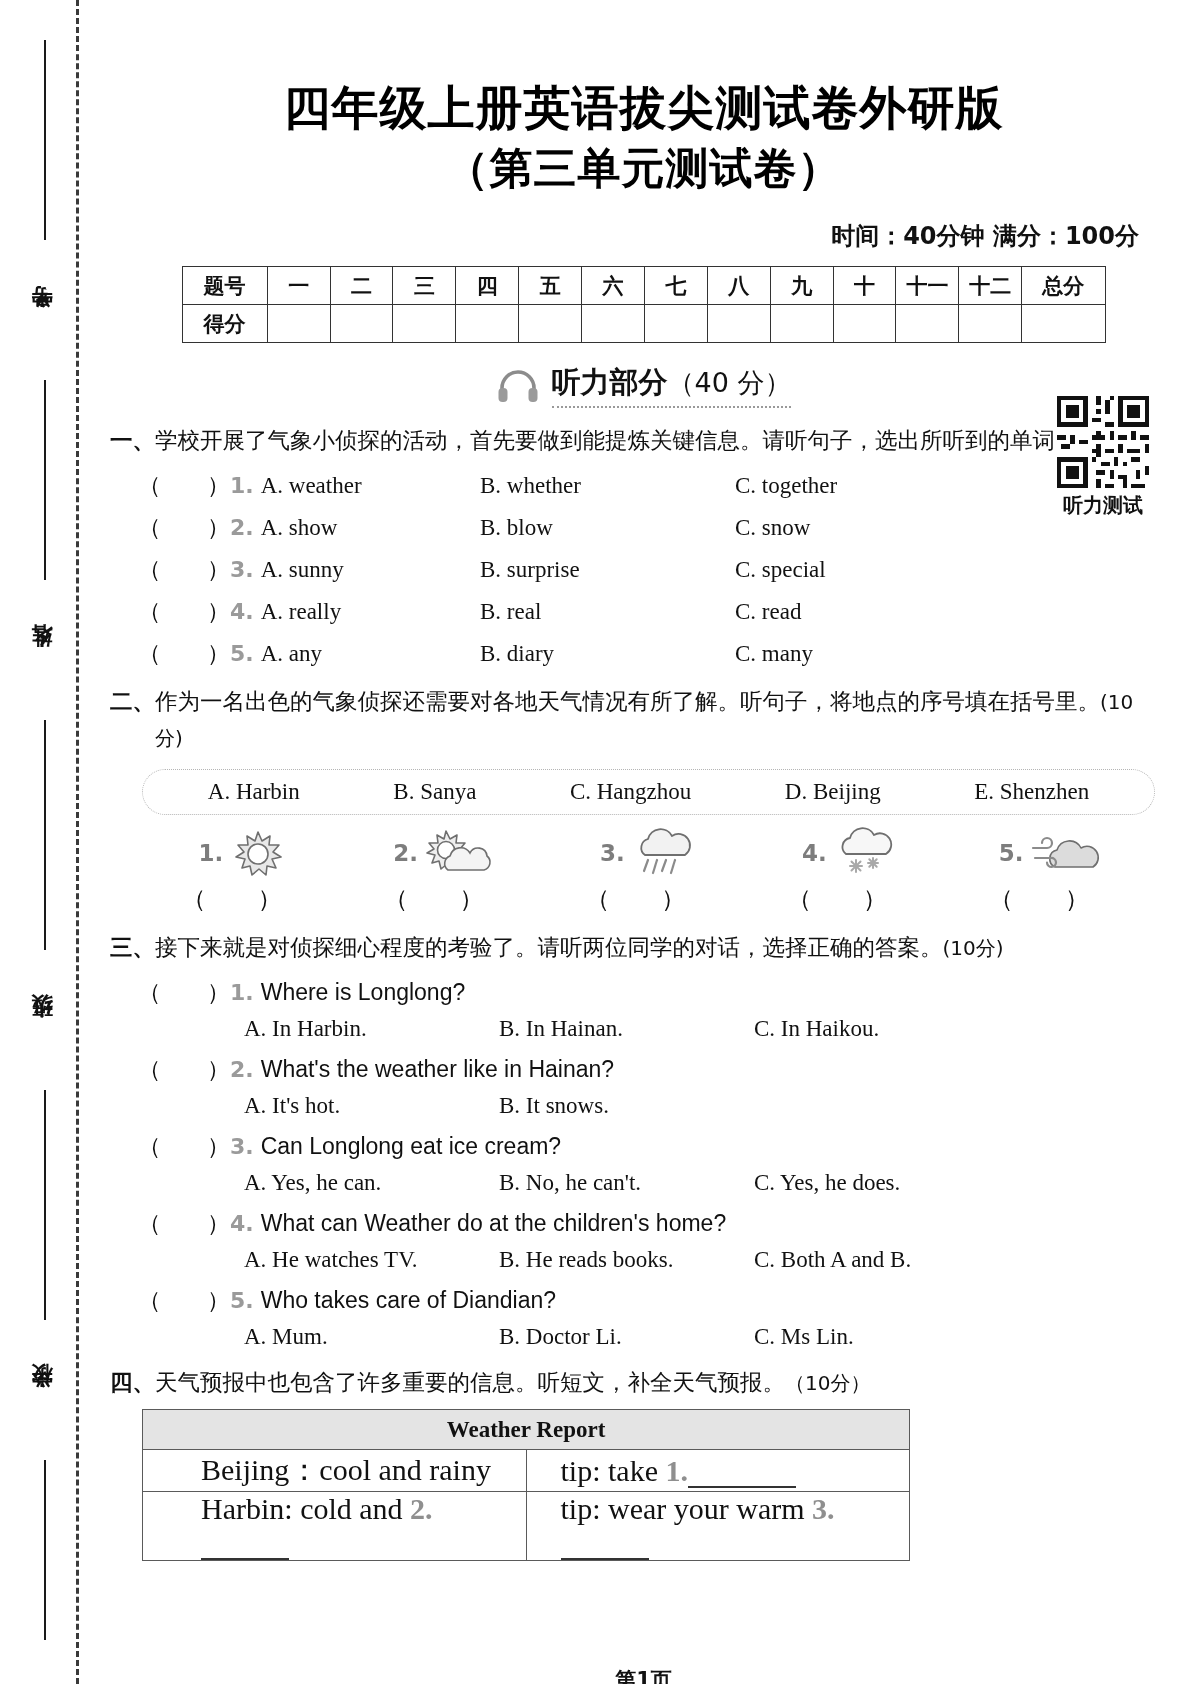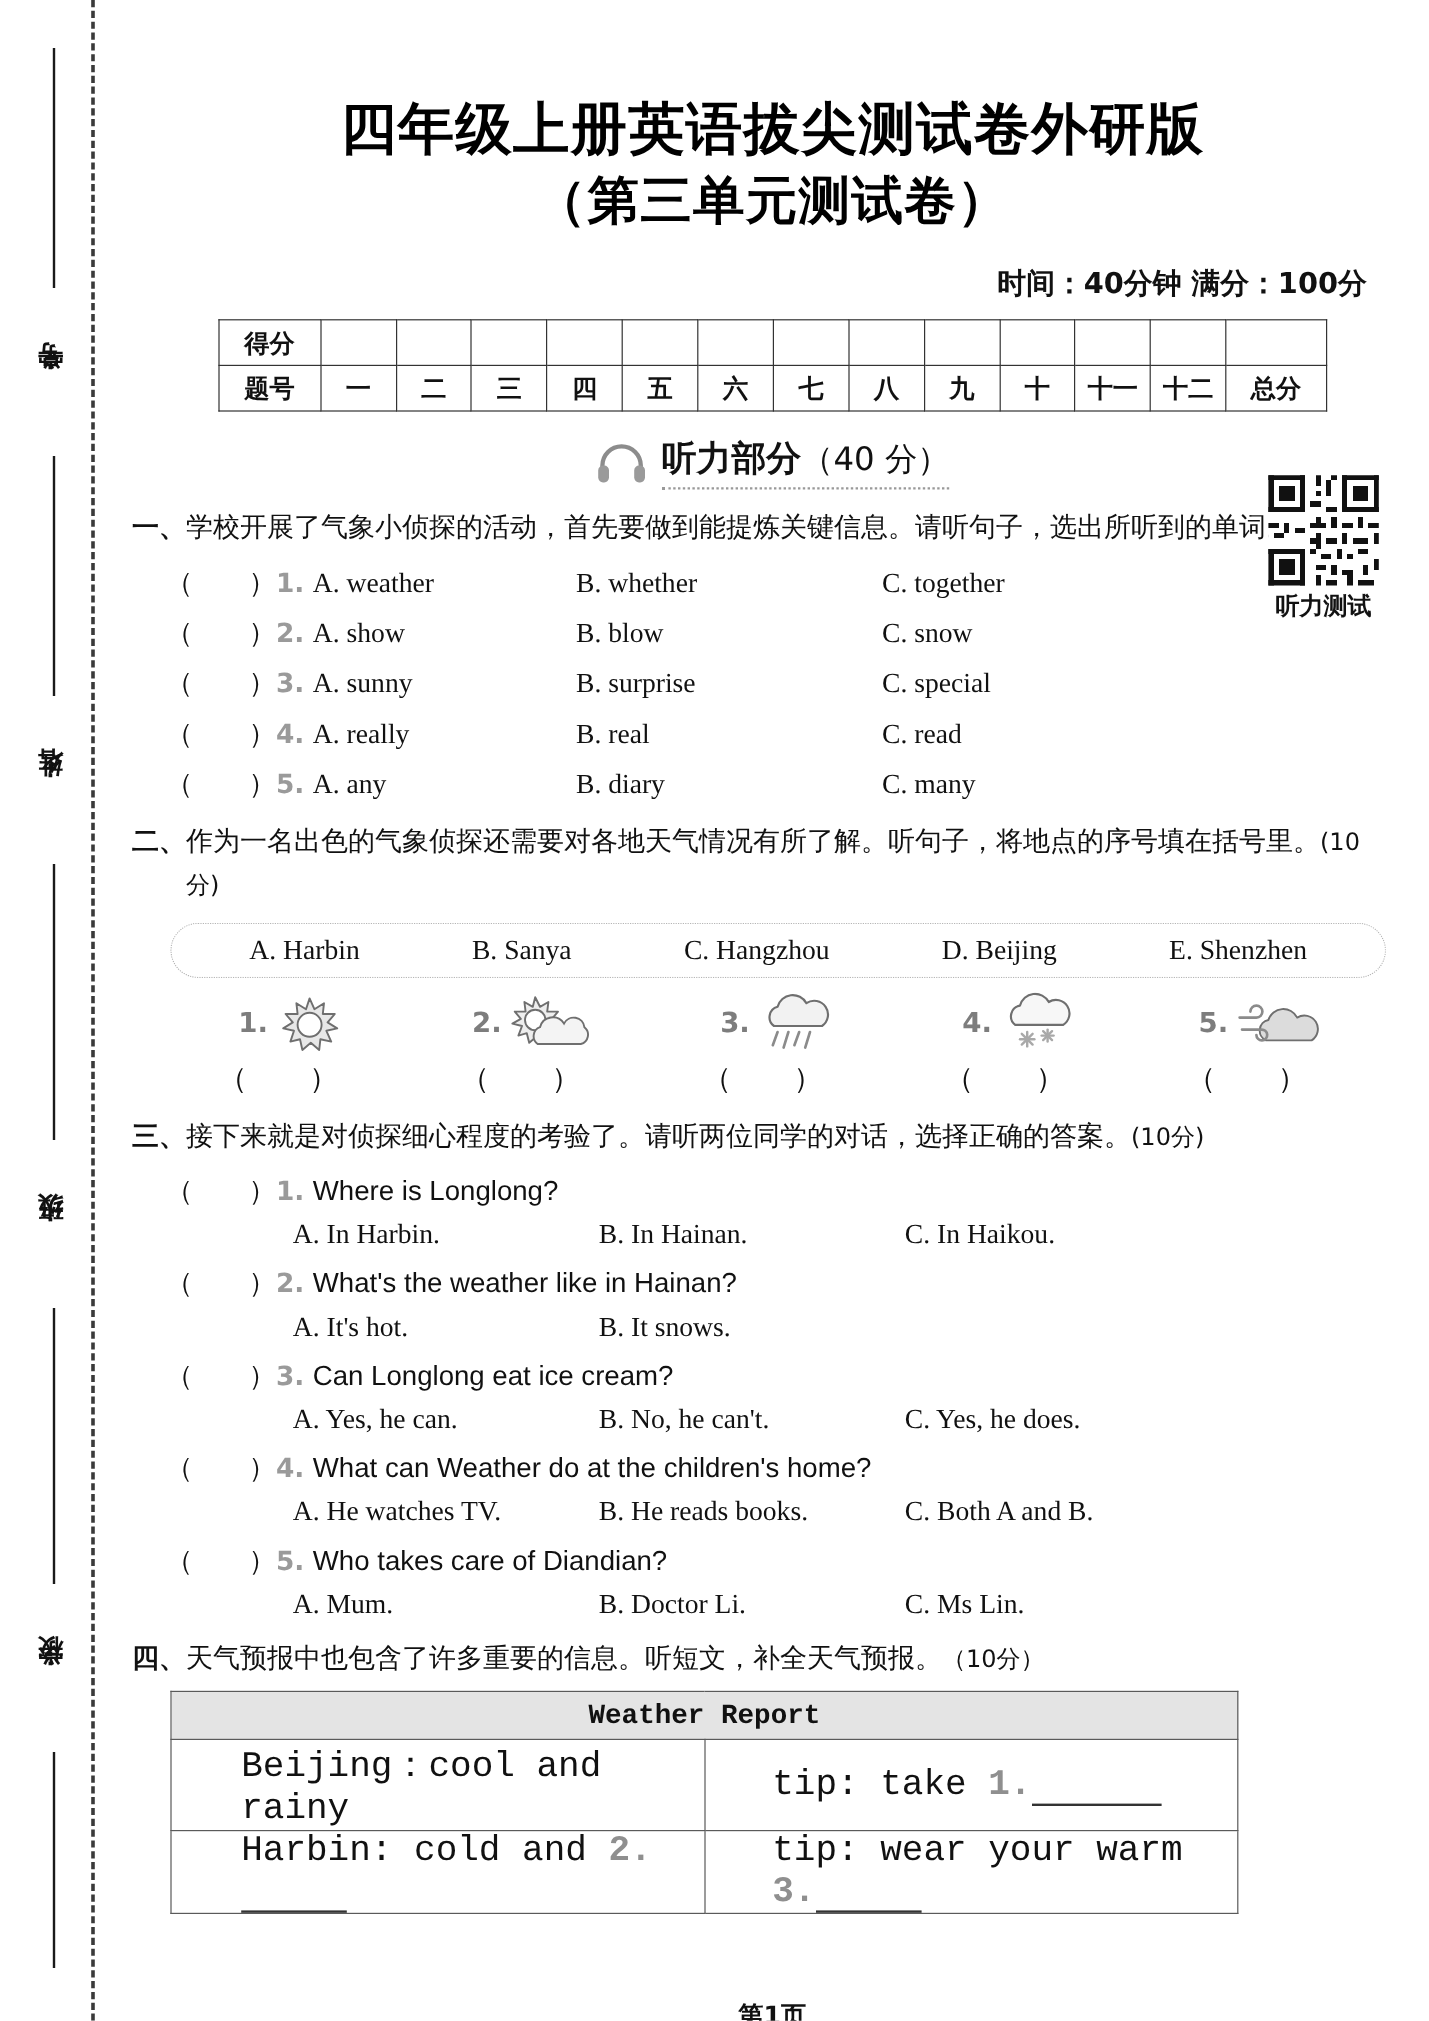--- a/index.html
+++ b/index.html
@@ -143,33 +143,33 @@
   }
   .iconcell { flex: 1 1 0; text-align: center; }
   .iconline { display: flex; align-items: center; justify-content: center; height: 56px; }
   .icon-no { font-size: 23px; font-weight: 700; color: #7d7d7d; margin-right: 6px;
              font-family: "DejaVu Sans", sans-serif; }
   .icon-blank { font-size: 24px; letter-spacing: 22px; margin-top: 2px;
                 font-family: "DejaVu Sans", sans-serif; }
 
   
   table.wrep {
-    border-collapse: collapse; margin: 9px 36px 0 46px; width: 890px;
-    font-family: Liberation Mono, monospace;
+    border-collapse: collapse; margin: 9px 36px 0 46px; width: 768px;
+    font-family: Liberation Serif, serif;
   }
   table.wrep th {
     border: 1.5px solid #5a5a5a; background: #e4e4e4;
     font-size: 23px; font-weight: 700; height: 40px; text-align: center;
   }
   table.wrep td {
     border: 1.5px solid #5a5a5a; font-size: 30px; height: 40px;
     padding: 0 6px;
   }
   table.wrep td.left { width: 50%; padding-left: 58px; }
-  table.wrep td.right { width: 50%; padding-left: 56px; }
+  table.wrep td.right { width: 50%; padding-left: 34px; }
   .fillno { font-weight: 700; color: #8f8f8f; }
   .blank { display: inline-block; width: 108px; border-bottom: 2px solid #333;
            height: 1em; vertical-align: bottom; }
   .blank.sm { width: 88px; }
 
   .footer {
     position: absolute; left: 0; right: 0; bottom: 34px;
     text-align: center; font-size: 21px; font-weight: 700;
     font-family: "DejaVu Sans", sans-serif;
   }
@@ -204,50 +204,50 @@
   <div class="body">
 
     <div class="title-1">四年级上册英语拔尖测试卷外研版</div>
     <div class="title-2">（第三单元测试卷）</div>
 
     <div class="meta-line">时间：40分钟  满分：100分</div>
 
     <table class="score">
       <tbody>
           <tr>
-        <td class="lbl">得分</td>
-        <td></td>
-        <td></td>
-        <td></td>
-        <td></td>
-        <td></td>
-        <td></td>
-        <td></td>
-        <td></td>
-        <td></td>
-        <td></td>
-        <td></td>
-        <td></td>
-        <td></td>
-      </tr>
-      <tr>
         <td class="lbl">题号</td>
         <td class="num">一</td>
         <td class="num">二</td>
         <td class="num">三</td>
         <td class="num">四</td>
         <td class="num">五</td>
         <td class="num">六</td>
         <td class="num">七</td>
         <td class="num">八</td>
         <td class="num">九</td>
         <td class="num">十</td>
         <td class="num">十一</td>
         <td class="num">十二</td>
         <td class="tot">总分</td>
+      </tr>
+      <tr>
+        <td class="lbl">得分</td>
+        <td></td>
+        <td></td>
+        <td></td>
+        <td></td>
+        <td></td>
+        <td></td>
+        <td></td>
+        <td></td>
+        <td></td>
+        <td></td>
+        <td></td>
+        <td></td>
+        <td></td>
       </tr>
     </tbody>
       </table>
 
     <div class="part-head">
       <svg class="hp-icon" width="44" height="34" viewBox="0 0 44 34">
         <path d="M6 26 V19 a16 16 0 0 1 32 0 V26" fill="none" stroke="#8c8c8c" stroke-width="3.6"></path>
         <rect x="2.5" y="19" width="9" height="14" rx="4" fill="#9a9a9a"></rect>
         <rect x="32.5" y="19" width="9" height="14" rx="4" fill="#9a9a9a"></rect>
       </svg>

